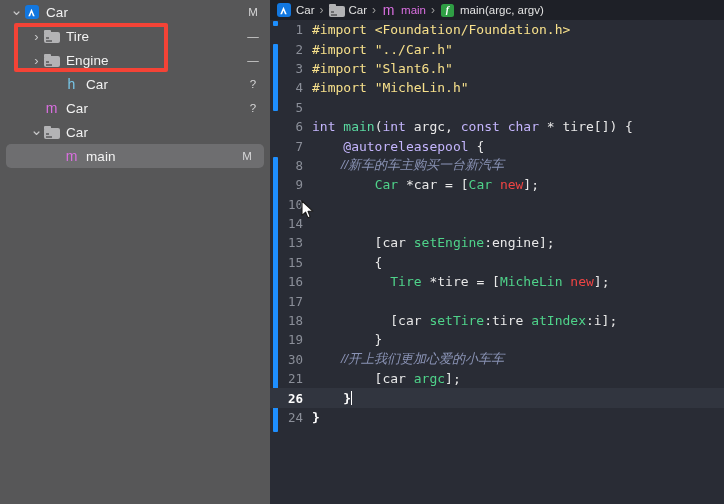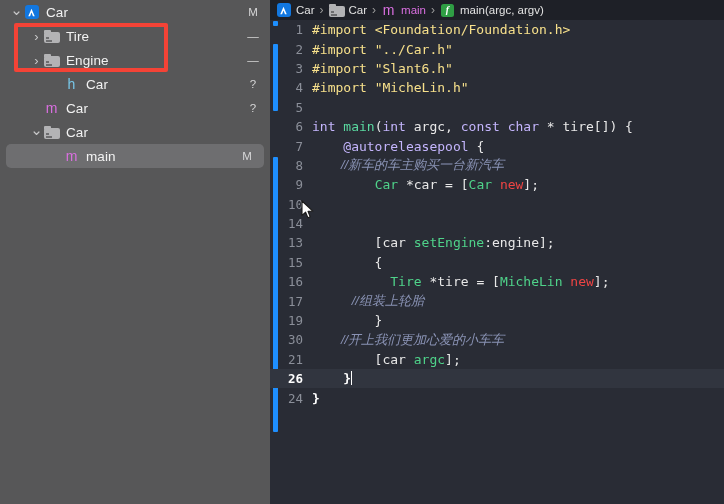--- a/index.html
+++ b/index.html
@@ -339,21 +339,22 @@
           <div class="code-line"><span class="lnum">5</span><span class="ltext"></span></div>
           <div class="code-line"><span class="lnum">6</span><span class="ltext"><span class="kw">int </span><span class="fn">main</span><span class="pl">(</span><span class="kw">int </span><span class="pl">argc, </span><span class="kw">const </span><span class="kw">char </span><span class="pl">* tire[]) {</span></span></div>
           <div class="code-line"><span class="lnum">7</span><span class="ltext"><span class="kw">    @autoreleasepool </span><span class="pl">{</span></span></div>
           <div class="code-line"><span class="lnum">8</span><span class="ltext"><span class="cmt cmt-cjk">        //新车的车主购买一台新汽车</span></span></div>
           <div class="code-line"><span class="lnum">9</span><span class="ltext"><span class="pl">        </span><span class="type">Car</span><span class="pl"> *car = [</span><span class="type">Car</span><span class="pl"> </span><span class="orn">new</span><span class="pl">];</span></span></div>
           <div class="code-line"><span class="lnum">10</span></div>
           <div class="code-line"><span class="lnum">14</span></div>
           <div class="code-line"><span class="lnum">13</span><span class="ltext"><span class="pl">        [car </span><span class="mth">setEngine</span><span class="pl">:engine];</span></span></div>
           <div class="code-line"><span class="lnum">15</span><span class="ltext"><span class="pl">        {</span></span></div>
           <div class="code-line"><span class="lnum">16</span><span class="ltext"><span class="pl">          </span><span class="type">Tire</span><span class="pl"> *tire = [</span><span class="type">MicheLin</span><span class="pl"> </span><span class="orn">new</span><span class="pl">];</span></span></div>
-          <div class="code-line"><span class="lnum">17</span><span class="ltext"><span class="cmt cmt-cjk">           //组装上轮胎</span></span></div>
+          <div class="code-line"><span class="lnum">17</span></div>
+          <div class="code-line"><span class="lnum">18</span><span class="ltext"><span class="pl">          [car </span><span class="mth">setTire</span><span class="pl">:tire </span><span class="mth">atIndex</span><span class="pl">:i];</span></span></div>
           <div class="code-line"><span class="lnum">19</span><span class="ltext"><span class="pl">        }</span></span></div>
           <div class="code-line"><span class="lnum">30</span><span class="ltext"><span class="cmt cmt-cjk">        //开上我们更加心爱的小车车</span></span></div>
           <div class="code-line"><span class="lnum">21</span><span class="ltext"><span class="pl">        [car </span><span class="mth">argc</span><span class="pl">];</span></span></div>
           <div class="code-line active"><span class="lnum">26</span><span class="ltext"><span class="wht">    }</span><span class="caret"></span></span></div>
           <div class="code-line"><span class="lnum">24</span><span class="ltext"><span class="wht">}</span></span></div>
         </div>
 
       <svg id="mouse" width="14" height="20" viewBox="0 0 14 20" style="left: 31px; top: 180px;">
         <path d="M1,1 L1,15.5 L4.6,12.2 L6.9,17.8 L9.2,16.8 L7,11.4 L11.8,11.2 Z" fill="#ffffff" stroke="#1b1b1b" stroke-width="1.1" stroke-linejoin="round"></path>
       </svg>

